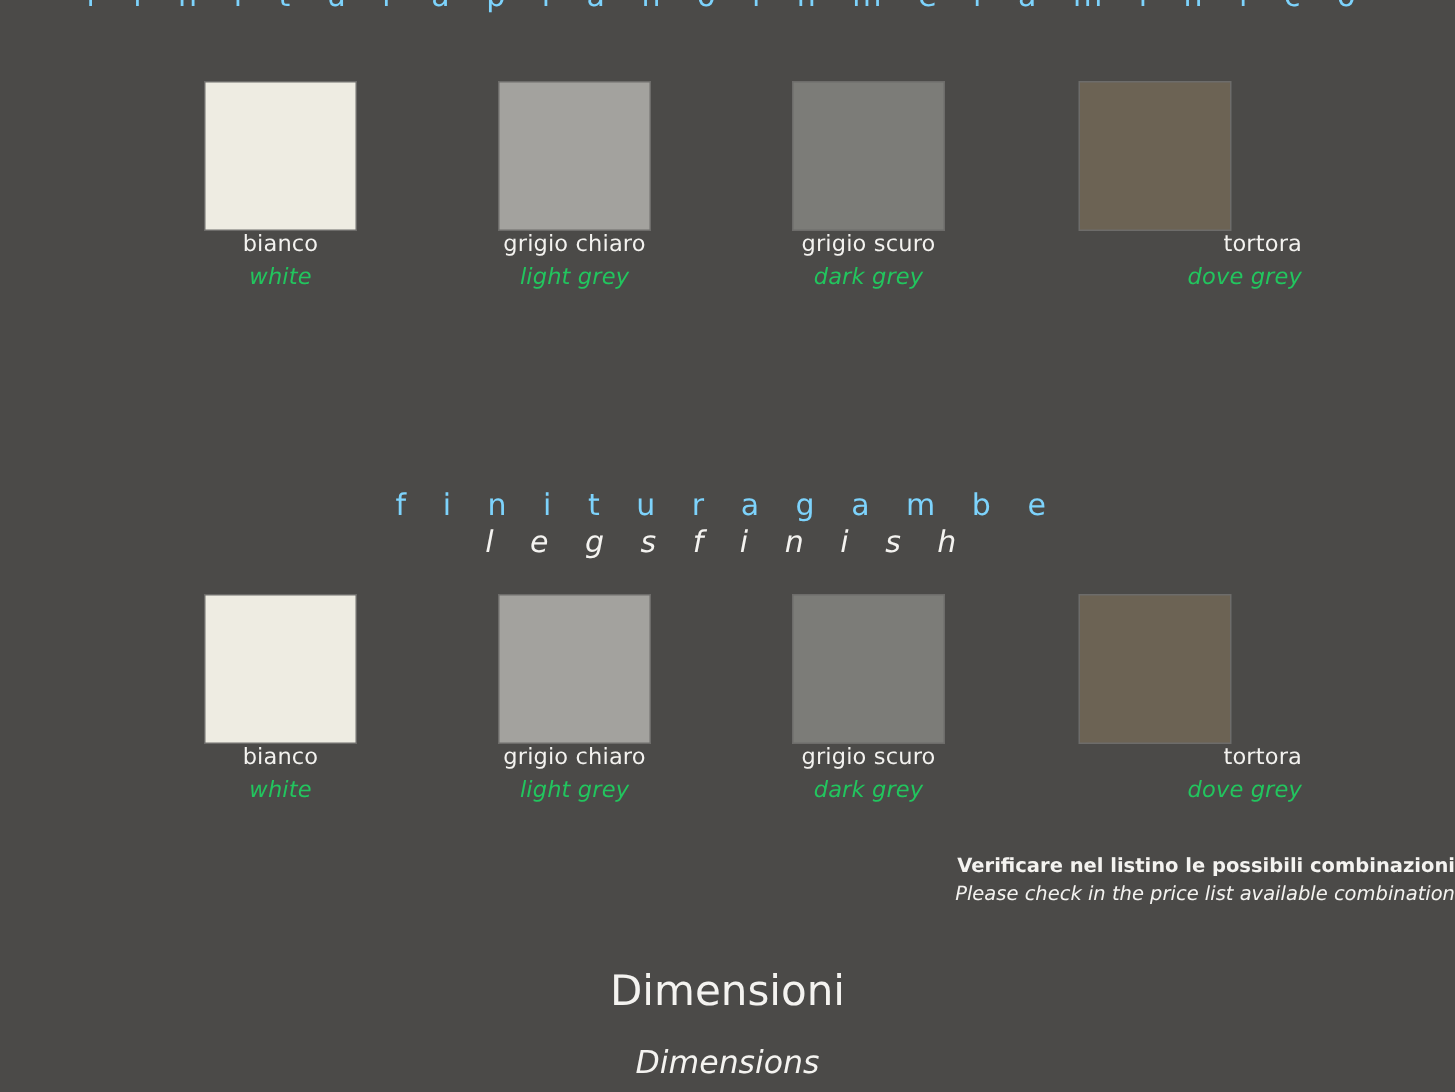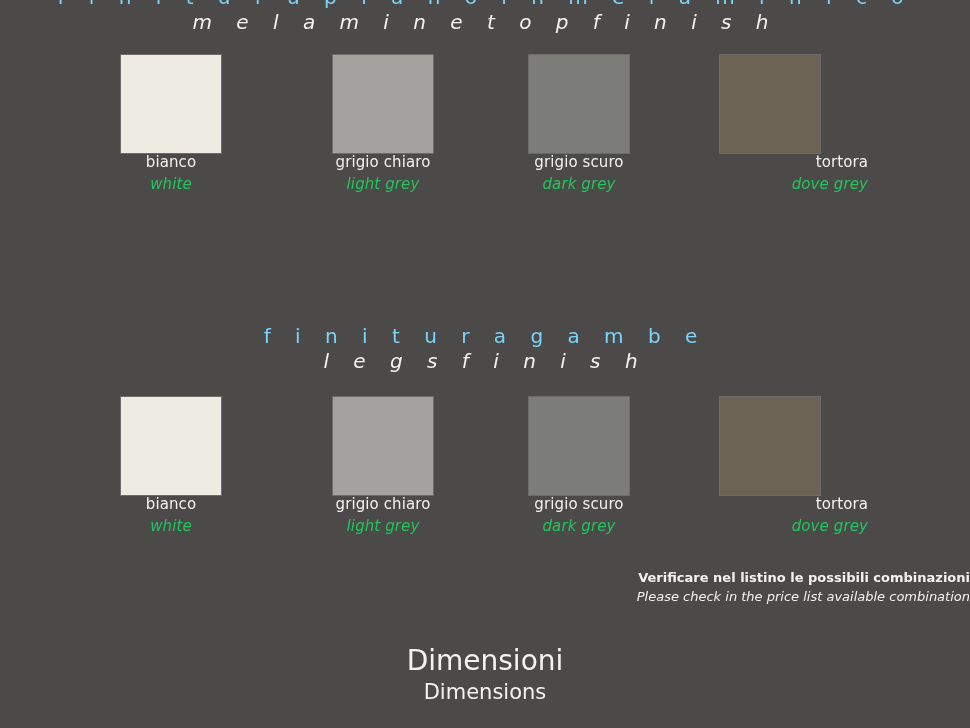--- a/index.html
+++ b/index.html
@@ -65,21 +65,21 @@
     height: 150px;
   }
   #row-melamine { top: 55px; }
   #row-legs     { top: 397px; }
 
   .swatch-col {
     position: absolute;
     width: 196px;
     text-align: center;
   }
-  .swatch-col.c0 { left: 73px; }
+  .swatch-col.c0 { left: 89px; }
   .swatch-col.c1 { left: 285px; }
   .swatch-col.c2 { left: 481px; }
   .swatch-col.c3 { left: 672px; text-align: right; }
 
   .chip {
     width: 100px;
     height: 98px;
     margin: 0 auto;
     display: block;
     box-shadow: 0 0 0 1px rgba(190,190,185,0.30);
@@ -138,38 +138,38 @@
     line-height: 1.22;
   }
   #dimensions .dim-it {
     display: block;
     font-size: 28px;
     color: #f4f3f0;
   }
   #dimensions .dim-en {
     display: block;
     font-size: 21px;
-    color: #f4f3f0;
-    margin-top: 2px;
+    font-style: italic;
+    color: #f4f3f0;
+    margin-top: 18px;
   }
   #dimensions .dim-value {
     display: block;
     font-size: 17px;
     color: #f4f3f0;
     margin-top: 22px;
   }
 </style>
 </head>
 <body>
 
 <div class="page">
 
   <div class="section-head" id="head-melamine">
     <span class="line-it">f i n i t u r a   p i a n o   i n   m e l a m i n i c o</span>
-    <span class="line-en">m e l a m i n e   t o p   f i n i s h</span>
   </div>
 
   <div class="swatch-row" id="row-melamine">
 
     <div class="swatch-col c0">
       <span class="chip" style="background:#eeece2;"></span>
       <span class="chip-caption">
         <span class="cap-it">bianco</span>
         <span class="cap-en">white</span>
       </span>

